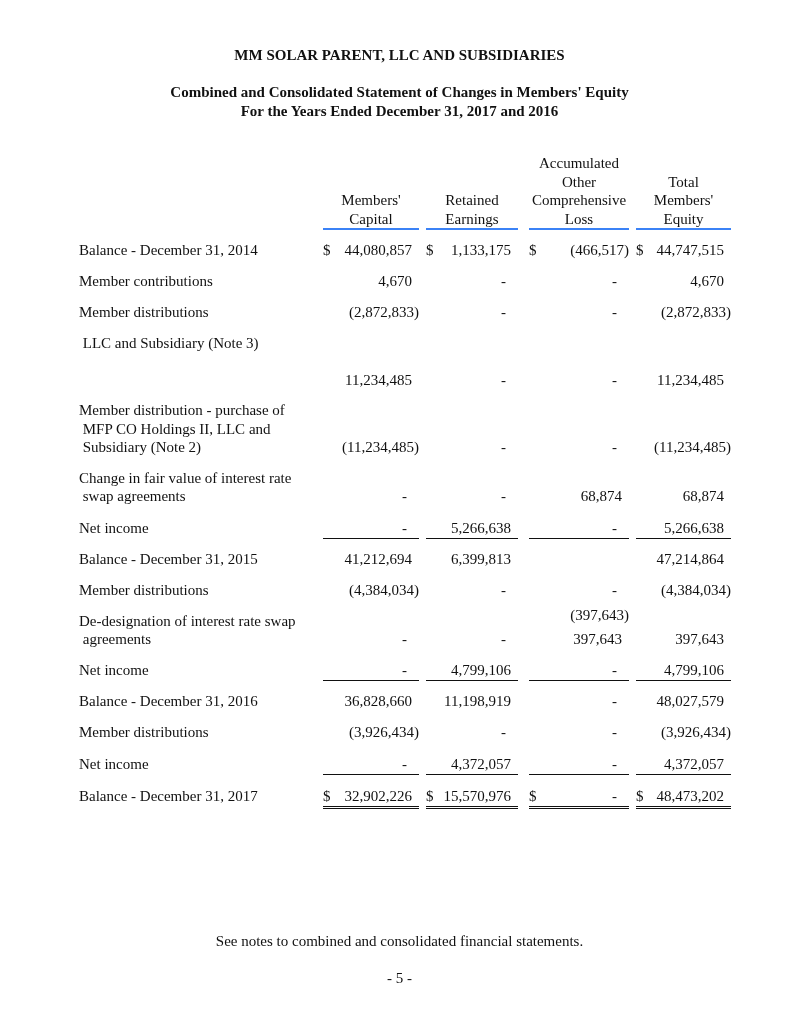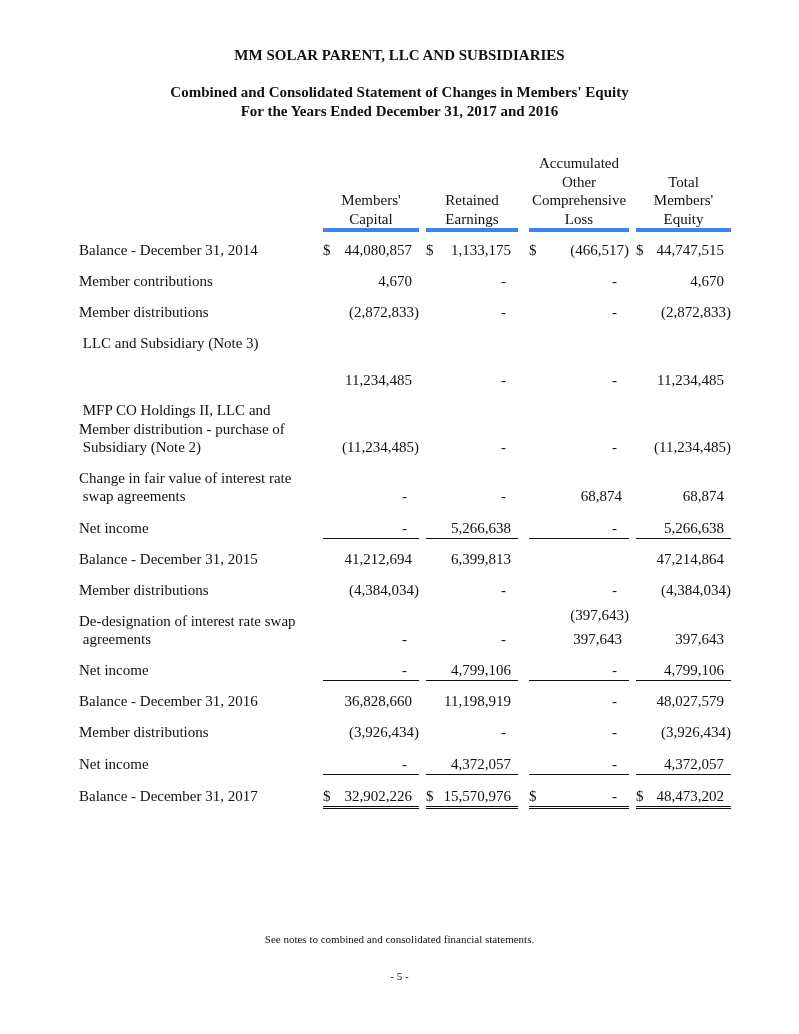--- a/index.html
+++ b/index.html
@@ -13,35 +13,35 @@
     font-weight: bold; font-size: 15px;
   }
   .t1 { top: 47px; }
   .t2 { top: 84px; }
   .t3 { top: 103px; }
 
   .hdr {
     position: absolute; text-align: center; line-height: 18.5px; font-size: 15px;
   }
   .hdr .line { display: block; }
-  .hdr .ul { border-bottom: 4px solid #3b82f6; }
+  .hdr .ul { border-bottom: 2px solid #3b82f6; }
 
   .row-label {
     position: absolute; left: 79px; line-height: 18.5px; font-size: 15px;
   }
   .cell {
     position: absolute; height: 20px; line-height: 20px; font-size: 15px;
   }
   .cell .dollar { position: absolute; left: 0; }
   .cell .val { position: absolute; right: 0; }
   .cell.single { border-bottom: 1px solid #111; }
   .cell.double { border-bottom: 3px double #111; }
 
   .footer {
-    position: absolute; left: 0; width: 799px; text-align: center; font-size: 11px;
+    position: absolute; left: 0; width: 799px; text-align: center; font-size: 15px;
   }
   .f1 { top: 933px; }
   .f2 { top: 970px; }
 </style>
 </head>
 <body>
 
 <div class="title t1">MM SOLAR PARENT, LLC AND SUBSIDIARIES</div>
 <div class="title t2">Combined and Consolidated Statement of Changes in Members' Equity</div>
 <div class="title t3">For the Years Ended December 31, 2017 and 2016</div>
@@ -124,22 +124,22 @@
     <div class="cell" style="left: 426px; width: 92px; top: 370px;">
       <span class="val" style="right: 12px;">-</span>
     </div>
     <div class="cell" style="left: 529px; width: 100px; top: 370px;">
       <span class="val" style="right: 12px;">-</span>
     </div>
     <div class="cell" style="left: 636px; width: 95px; top: 370px;">
       <span class="val" style="right: 7px;">11,234,485</span>
     </div>
     <div class="row-label" style="top: 401px;">
+      <div style="white-space: pre;">Member distribution - purchase of</div>
       <div style="white-space: pre;"> MFP CO Holdings II, LLC and</div>
-      <div style="white-space: pre;">Member distribution - purchase of</div>
       <div style="white-space: pre;"> Subsidiary (Note 2)</div>
     </div>
     <div class="cell" style="left: 323px; width: 96px; top: 437px;">
       <span class="val">(11,234,485)</span>
     </div>
     <div class="cell" style="left: 426px; width: 92px; top: 437px;">
       <span class="val" style="right: 12px;">-</span>
     </div>
     <div class="cell" style="left: 529px; width: 100px; top: 437px;">
       <span class="val" style="right: 12px;">-</span>

